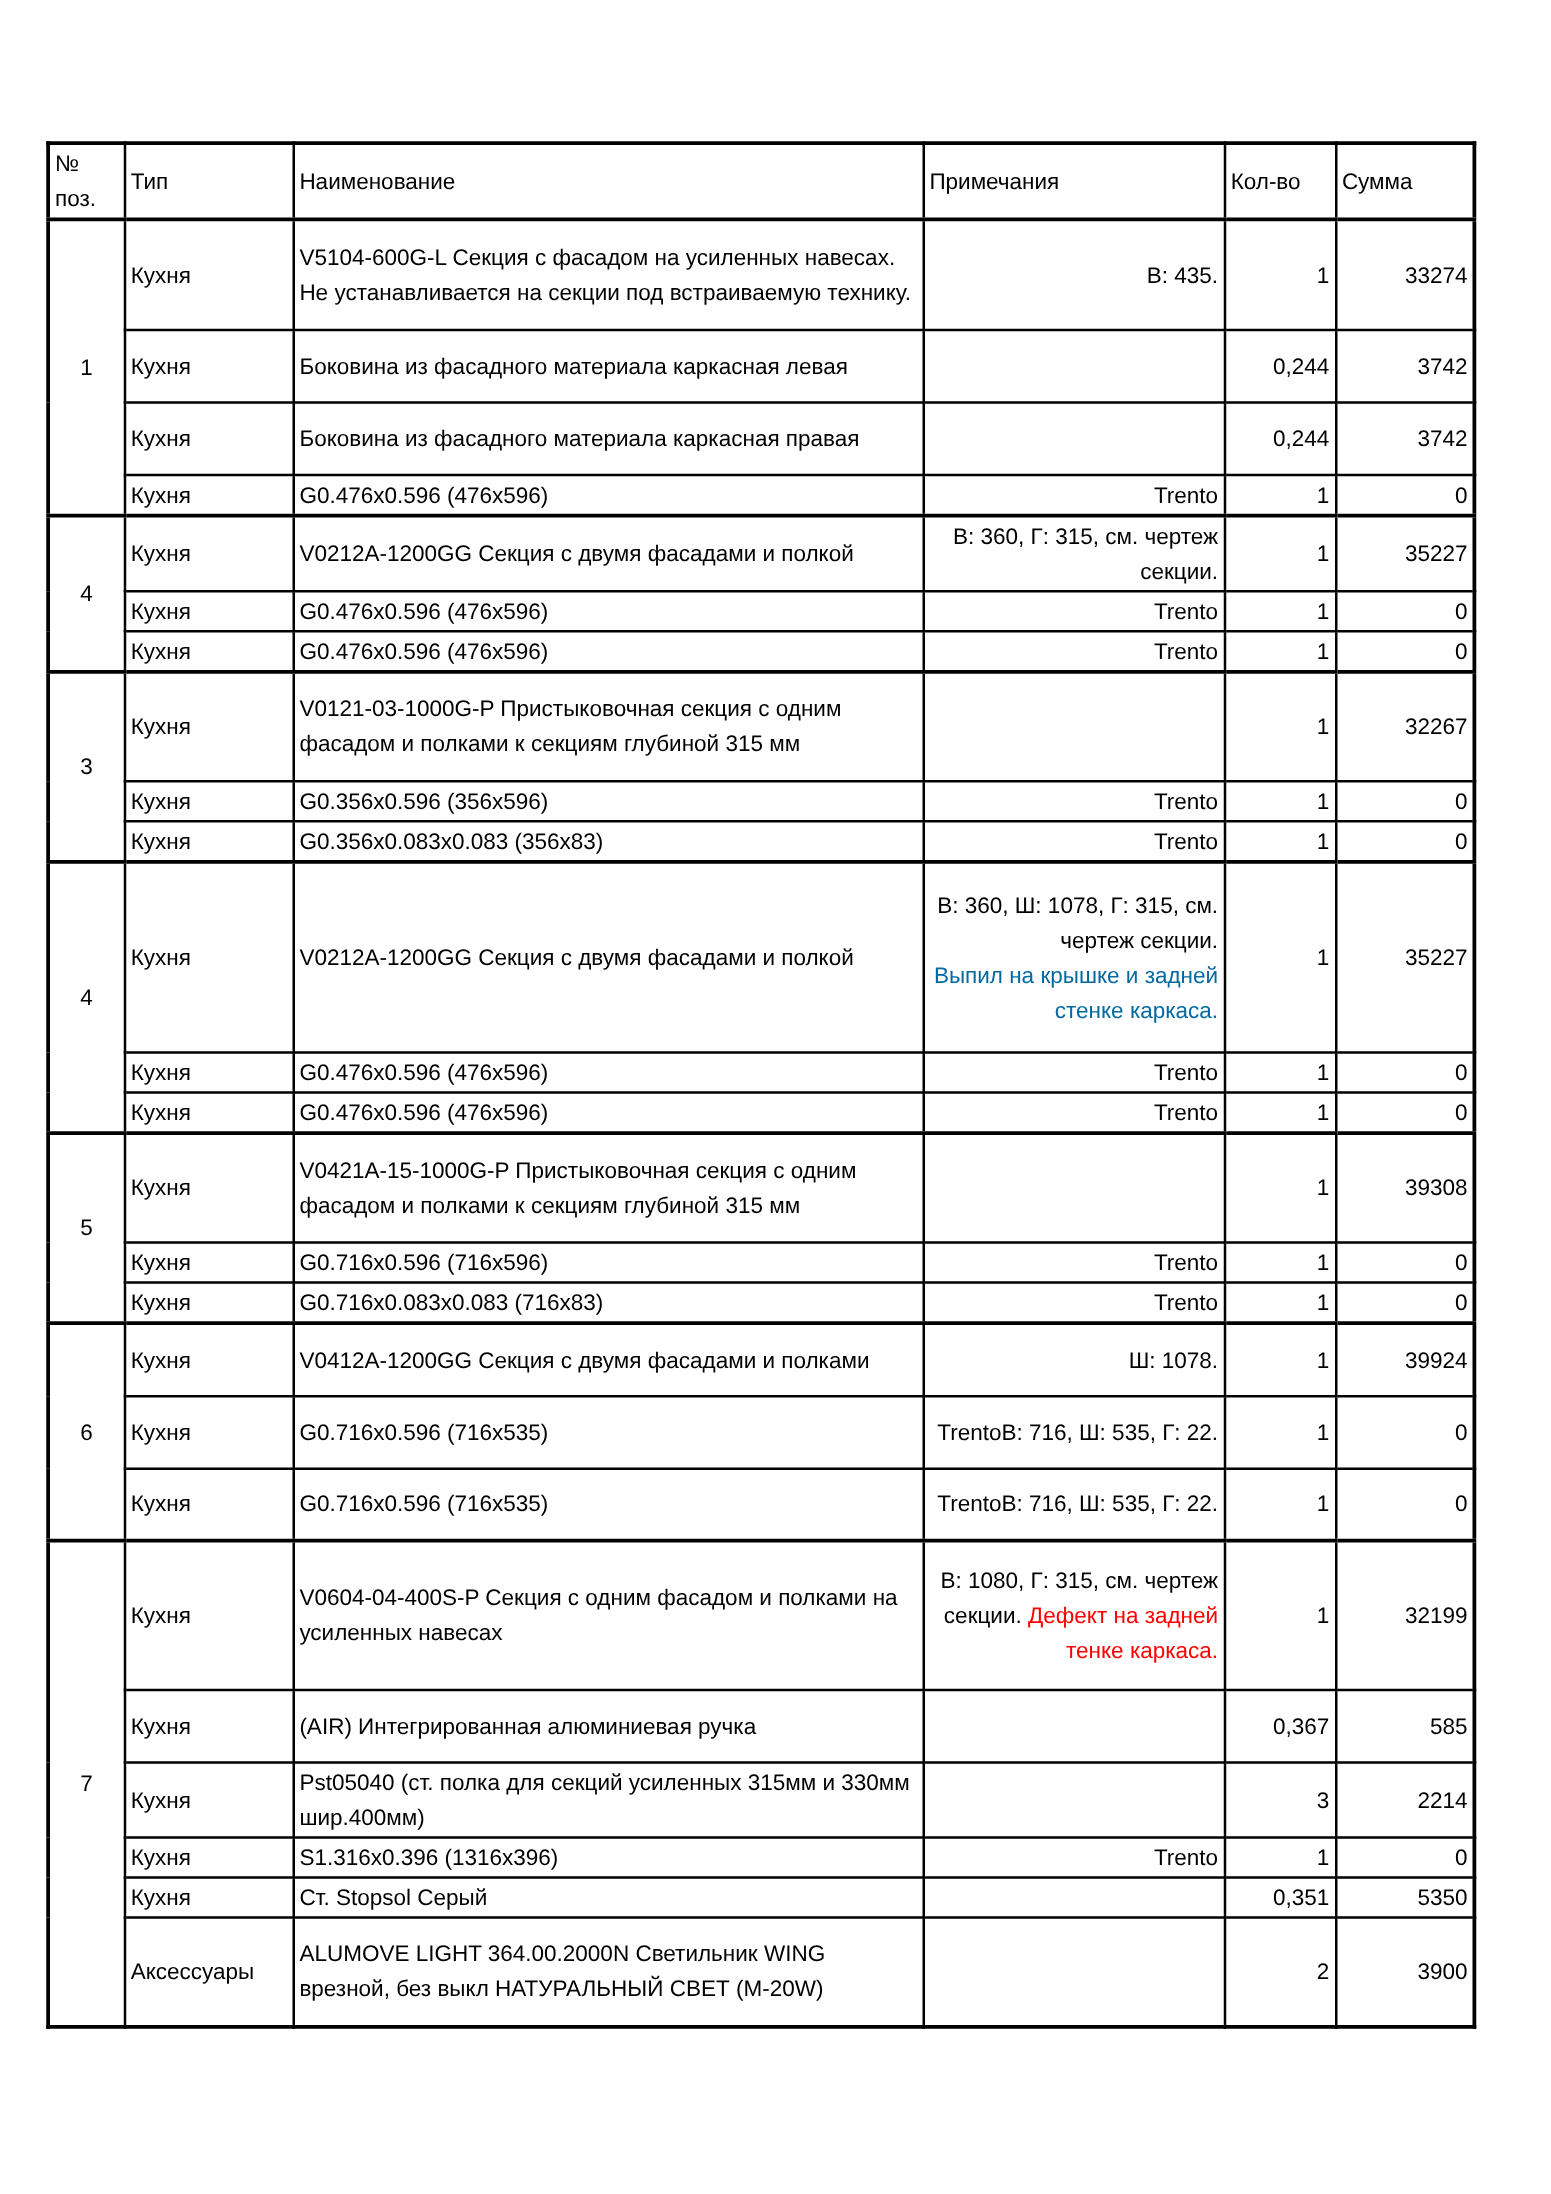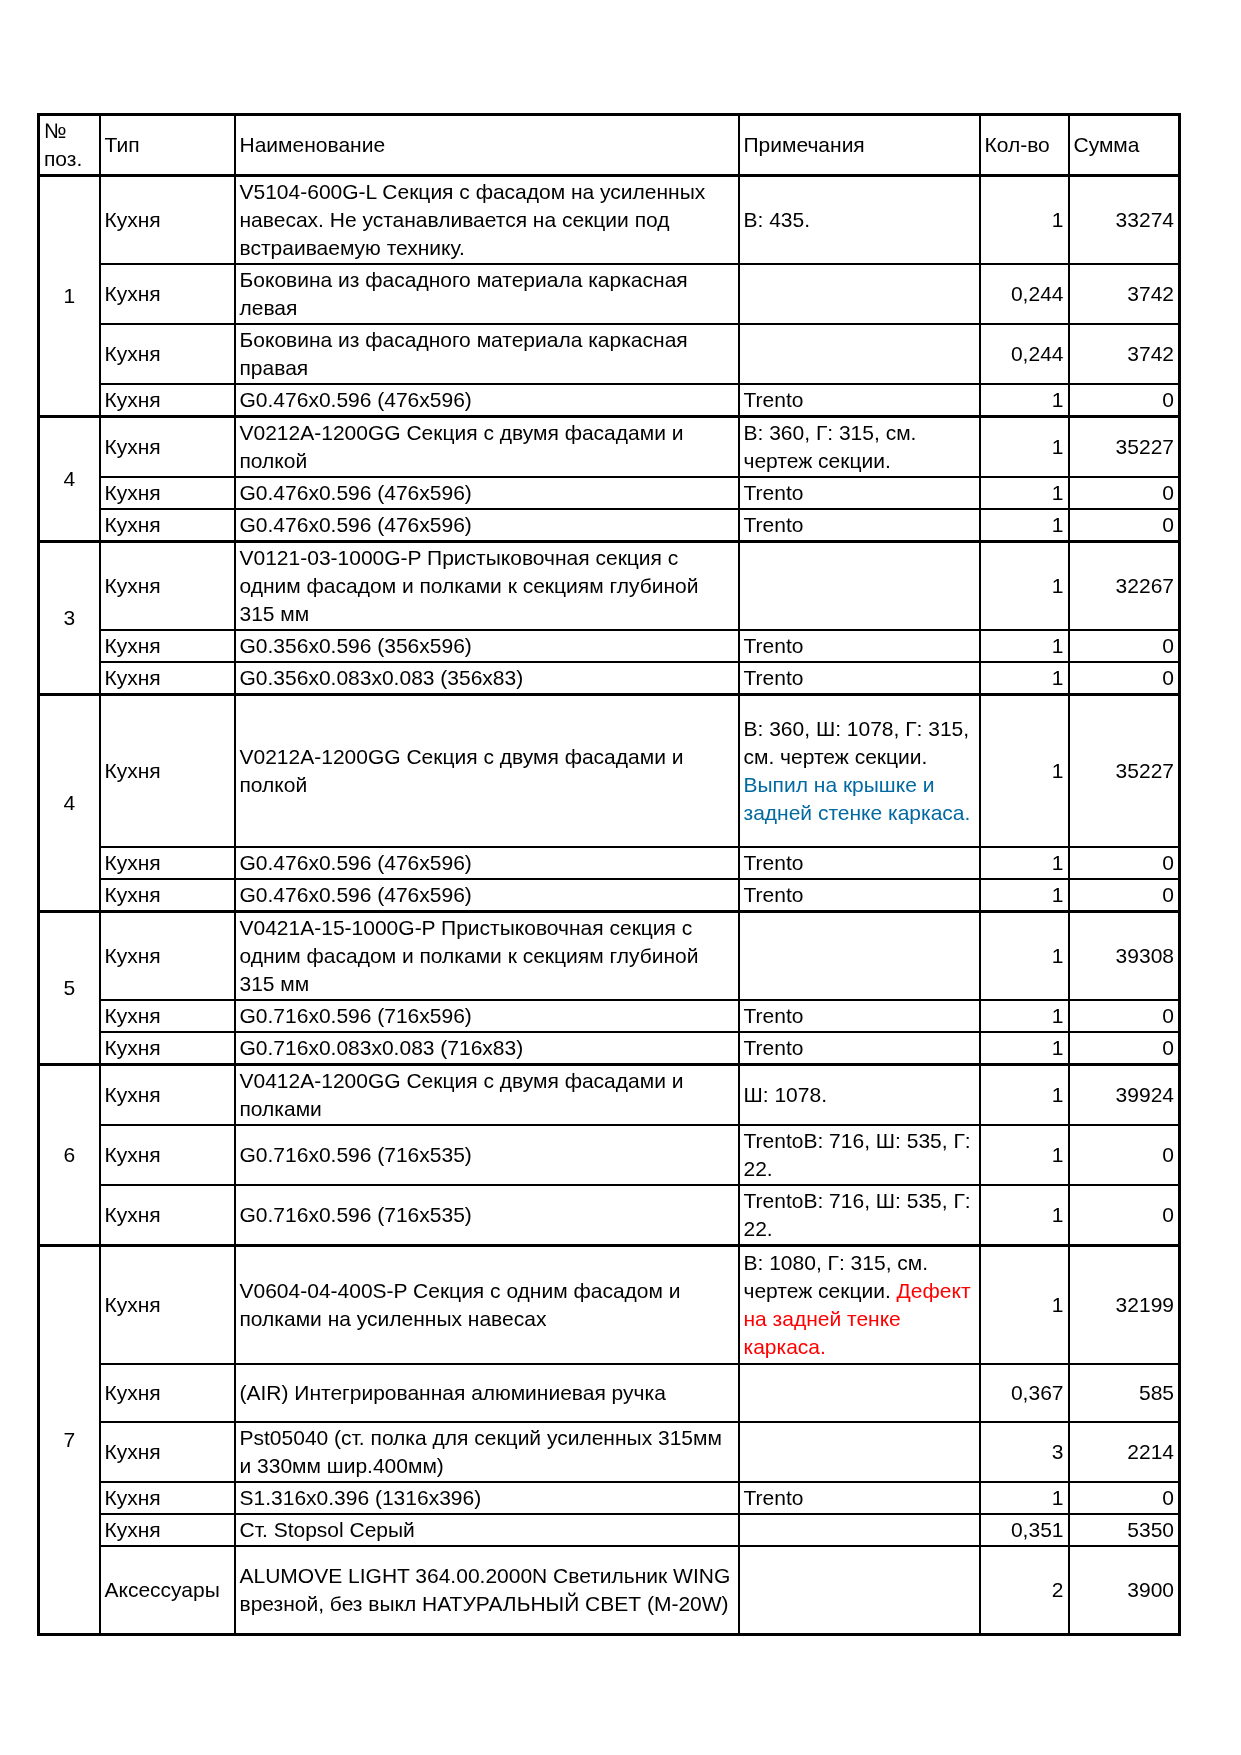--- a/index.html
+++ b/index.html
@@ -7,40 +7,40 @@
     width:1241px;height:1755px;position:relative;background:#ffffff;
     font-family:"Liberation Sans","DejaVu Sans",sans-serif;
     color:#000;
   }
   .sheet-wrap{position:absolute;left:37px;top:113px;}
   table.sheet{
     border-collapse:collapse;
     table-layout:fixed;
     width:1141px;
     border:3px solid #000;
-    font-size:21px;
+    font-size:18px;
     line-height:28px;
   }
   table.sheet th, table.sheet td{
     border:2px solid #000;
     vertical-align:middle;
     padding:1px 4px;
     overflow:hidden;
     word-wrap:break-word;
   }
   thead tr{height:49px;}
   thead th{
     text-align:left;
     font-weight:normal;
     border-bottom:3px solid #000;
   }
   tr.group-start td{border-top:3px solid #000;}
   td.pos{text-align:center;padding:0;}
   td.name{padding-left:5px;padding-right:3px;}
-  td.note{padding-left:5px;padding-right:2px;}
+  td.note{padding-left:5px;padding-right:2px;text-align:right;}
   td.num{text-align:right;padding-right:5px;}
   tr.h1{height:30px;}
   tr.h2{height:58px;}
   tr.h3{height:88px;}
   tr.h4{height:119px;}
   tr.h5{height:152px;}
   span.red-note{}
 </style>
 </head>
 <body>

